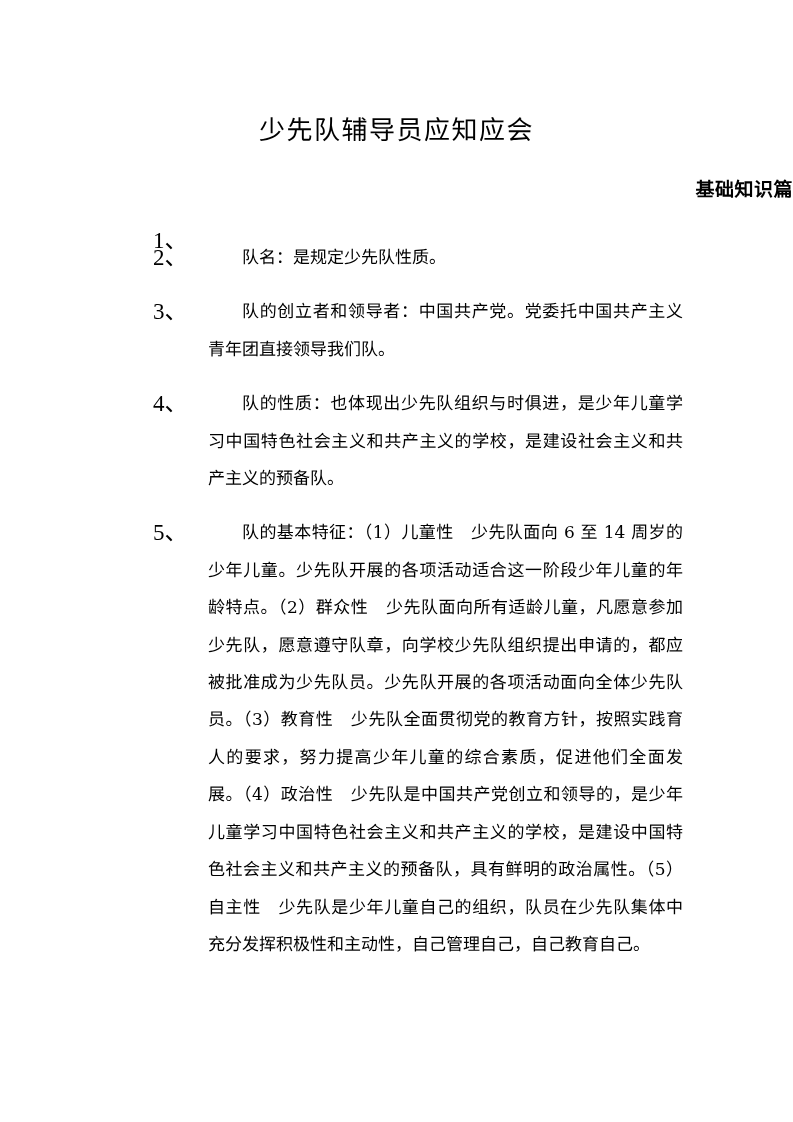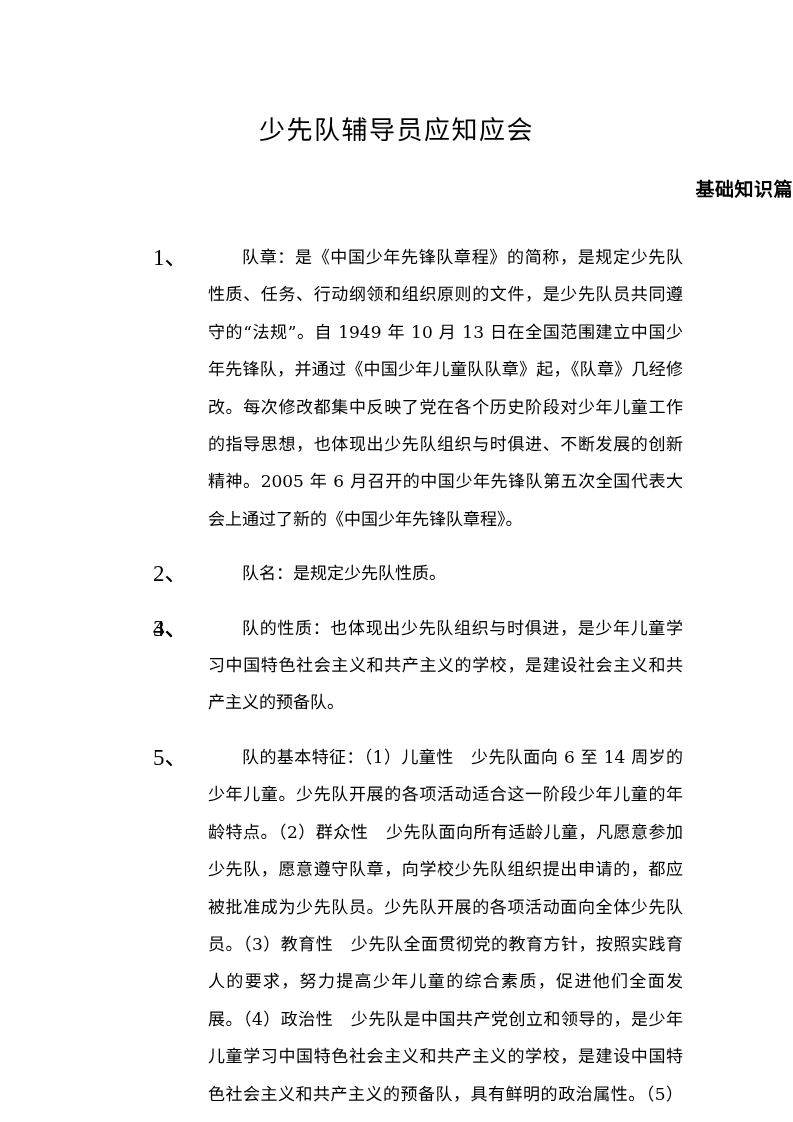--- a/index.html
+++ b/index.html
@@ -97,30 +97,30 @@
 <div class="page">
 
   <h1 class="doc-title">少先队辅导员应知应会</h1>
 
   <h2 class="doc-subtitle">基础知识篇</h2>
 
   <div class="body-block">
 
     <div class="item">
       <span class="item-num">1、</span>
-      <p class="item-text">队章：是《中国少年先锋队章程》的简称，是规定少先队性质、任务、行动纲领和组织原则的文件，是少先队员共同遵守的“法规”。自 1949 年 10 月 13 日在全国范围建立中国少年先锋队，并通过《中国少年儿童队队章》起，《队章》几经修改。每次修改都集中反映了党在各个历史阶段对少年儿童工作的指导思想，也体现出少先队组织与时俱进、不断发展的创新精神。2005 年 6 月召开的中国少年先锋队第五次全国代表大会上通过了新的《中国少年先锋队章程》。</p>
     </div>
 
     <div class="item">
       <span class="item-num">2、</span>
       <p class="item-text">队名：是规定少先队性质。</p>
     </div>
 
     <div class="item">
       <span class="item-num">3、</span>
+      <p class="item-text">队的创立者和领导者：中国共产党。党委托中国共产主义青年团直接领导我们队。</p>
     </div>
 
     <div class="item">
       <span class="item-num">4、</span>
       <p class="item-text">队的性质：也体现出少先队组织与时俱进，是少年儿童学习中国特色社会主义和共产主义的学校，是建设社会主义和共产主义的预备队。</p>
     </div>
 
     <div class="item">
       <span class="item-num">5、</span>
       <p class="item-text">队的基本特征：（1）儿童性　少先队面向 6 至 14 周岁的少年儿童。少先队开展的各项活动适合这一阶段少年儿童的年龄特点。（2）群众性　少先队面向所有适龄儿童，凡愿意参加少先队，愿意遵守队章，向学校少先队组织提出申请的，都应被批准成为少先队员。少先队开展的各项活动面向全体少先队员。（3）教育性　少先队全面贯彻党的教育方针，按照实践育人的要求，努力提高少年儿童的综合素质，促进他们全面发展。（4）政治性　少先队是中国共产党创立和领导的，是少年儿童学习中国特色社会主义和共产主义的学校，是建设中国特色社会主义和共产主义的预备队，具有鲜明的政治属性。（5）自主性　少先队是少年儿童自己的组织，队员在少先队集体中充分发挥积极性和主动性，自己管理自己，自己教育自己。</p>

